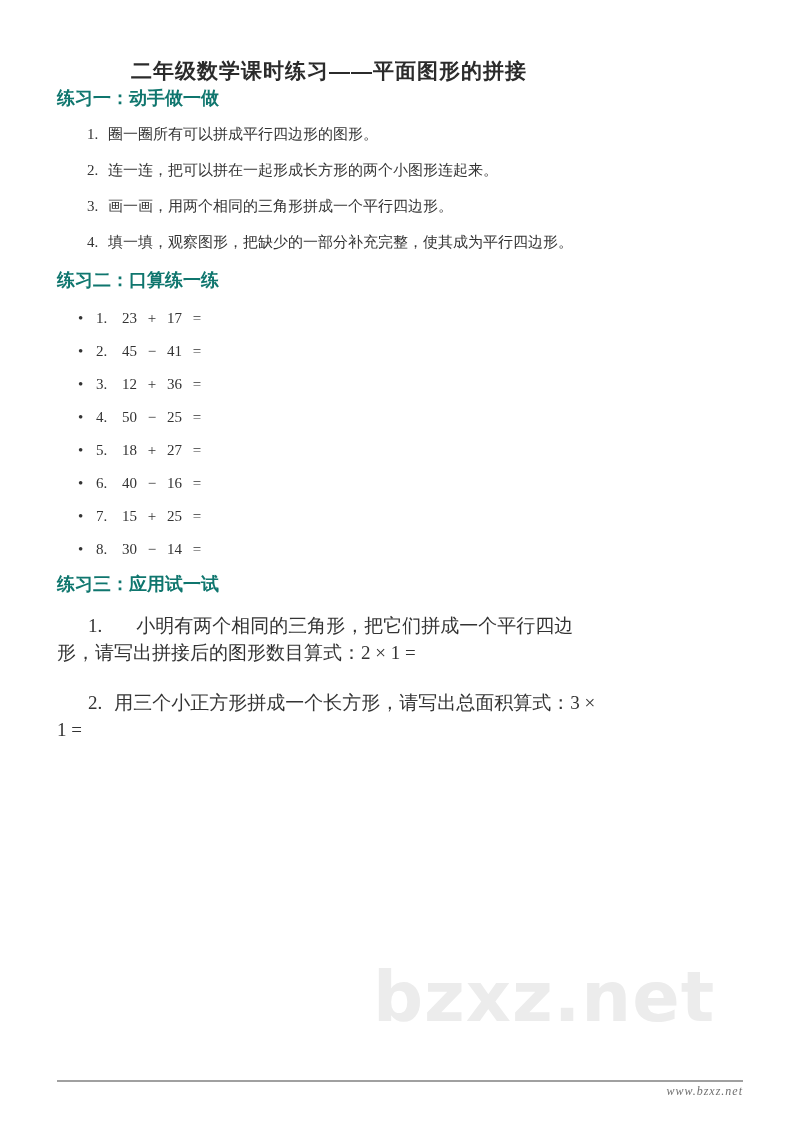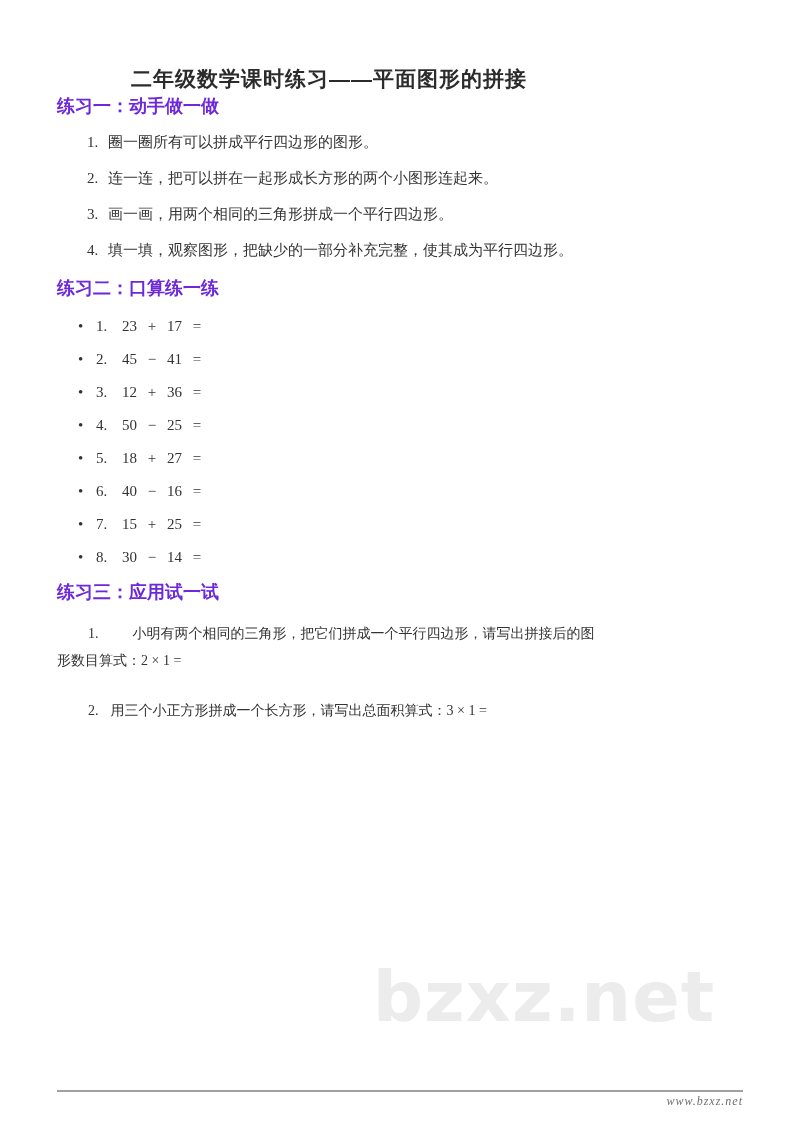--- a/index.html
+++ b/index.html
@@ -8,40 +8,40 @@
     background: #ffffff;
     font-family: "Liberation Serif", serif;
     color: #333333;
     position: relative;
     overflow: hidden;
   }
   .page {
     position: relative;
     width: 658px; height: 1130px;
     box-sizing: border-box;
-    padding: 8px 57px;
+    padding: 0 57px;
   }
   .title {
     margin: 0;
     padding-top: 56px;
     text-align: center;
     font-family: "Liberation Sans", sans-serif;
     font-weight: 700;
     font-size: 21px;
     line-height: 30px;
     color: #2b2b2b;
     letter-spacing: 1px;
   }
   h2.section-heading {
     margin: 0;
     font-family: "Liberation Sans", sans-serif;
     font-weight: 700;
     font-size: 18px;
     line-height: 24px;
-    color: #6d28d9;
+    color: #0f766e;
   }
   .s1-heading { margin-top: 42px; }
   .s2-heading { margin-top: 22px; }
   .s3-heading { margin-top: 28px; }
 
   ol.numbered-list {
     list-style: none;
     margin: 14px 0 4px 0;
     padding: 0 0 0 30px;
   }
@@ -78,21 +78,21 @@
     display: inline-block;
     min-width: 16px;
     margin-right: 10px;
   }
   ul.oral-list .expr {
     word-spacing: 7px;
   }
 
   .application-para {
     margin: 16px 0 0 0;
-    font-size: 14px;
+    font-size: 19px;
     line-height: 27px;
     text-indent: 0;
   }
   .application-para .pnum { margin-right: 34px; }
   .application-para.tight .pnum { margin-right: 12px; }
   .para-1 { text-indent: 31px; }
   .para-2 { text-indent: 31px; margin-top: 23px; }
 
   .watermark {
     position: absolute;
@@ -104,21 +104,20 @@
     line-height: 70px;
     letter-spacing: 1px;
     color: #ececec;
     user-select: none;
   }
   .footer {
     position: absolute;
     left: 57px;
     right: 57px;
     top: 1080px;
-    margin-top: 10px;
   }
   .footer-rule {
     border: 0;
     border-top: 2px solid #a0a0a0;
     margin: 0;
   }
   .footer-url {
     display: block;
     text-align: right;
     margin-top: 2px;

